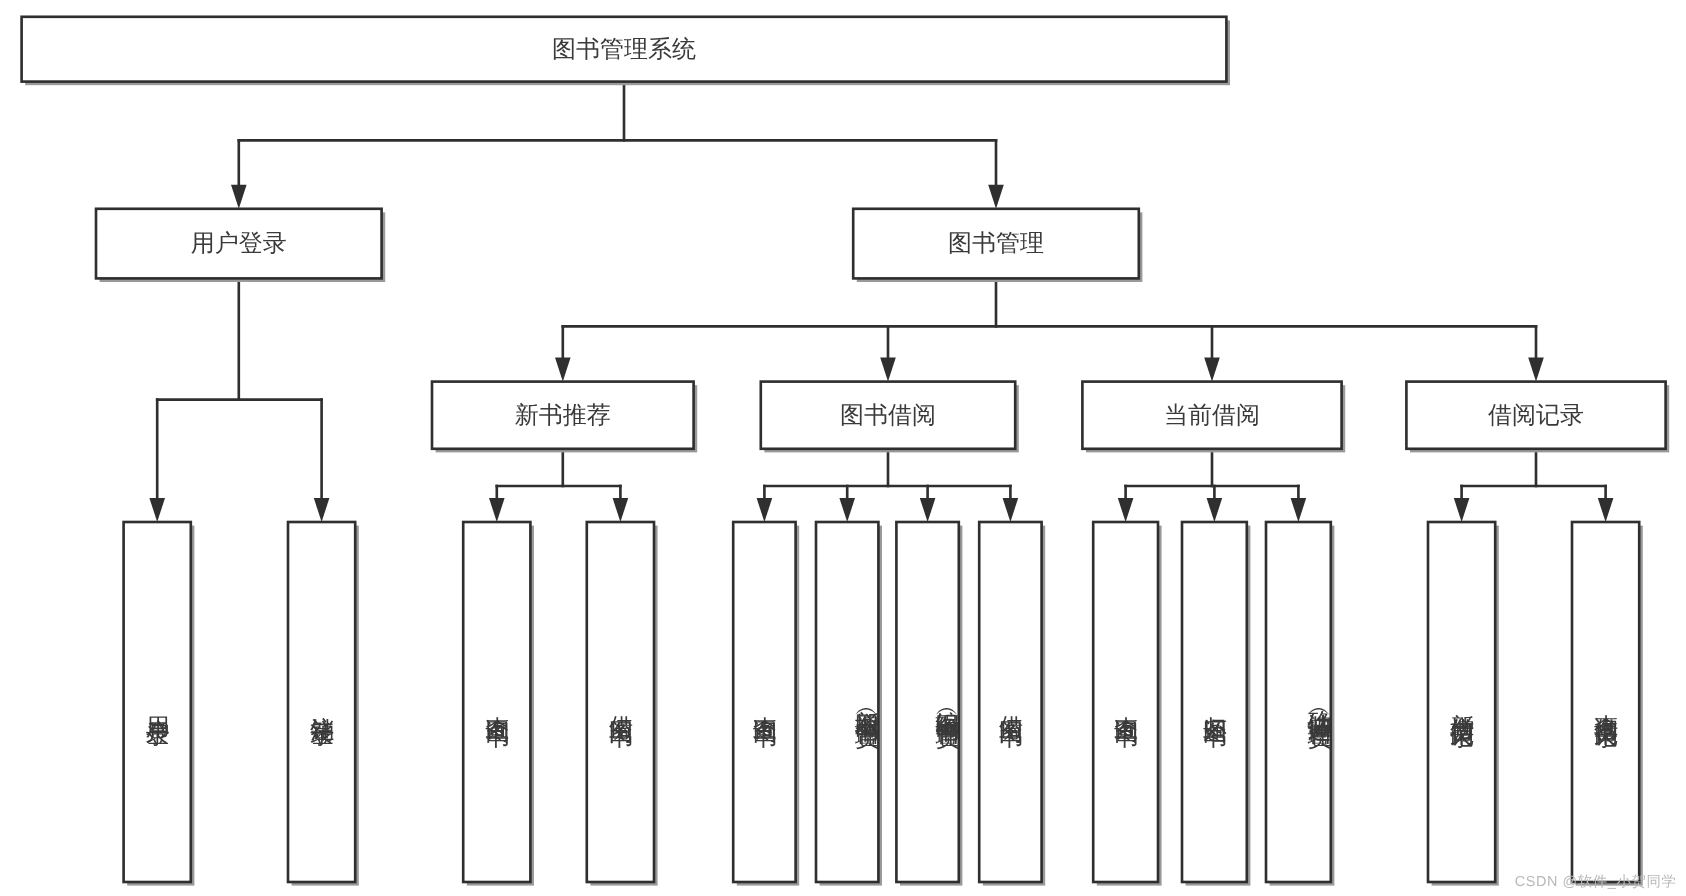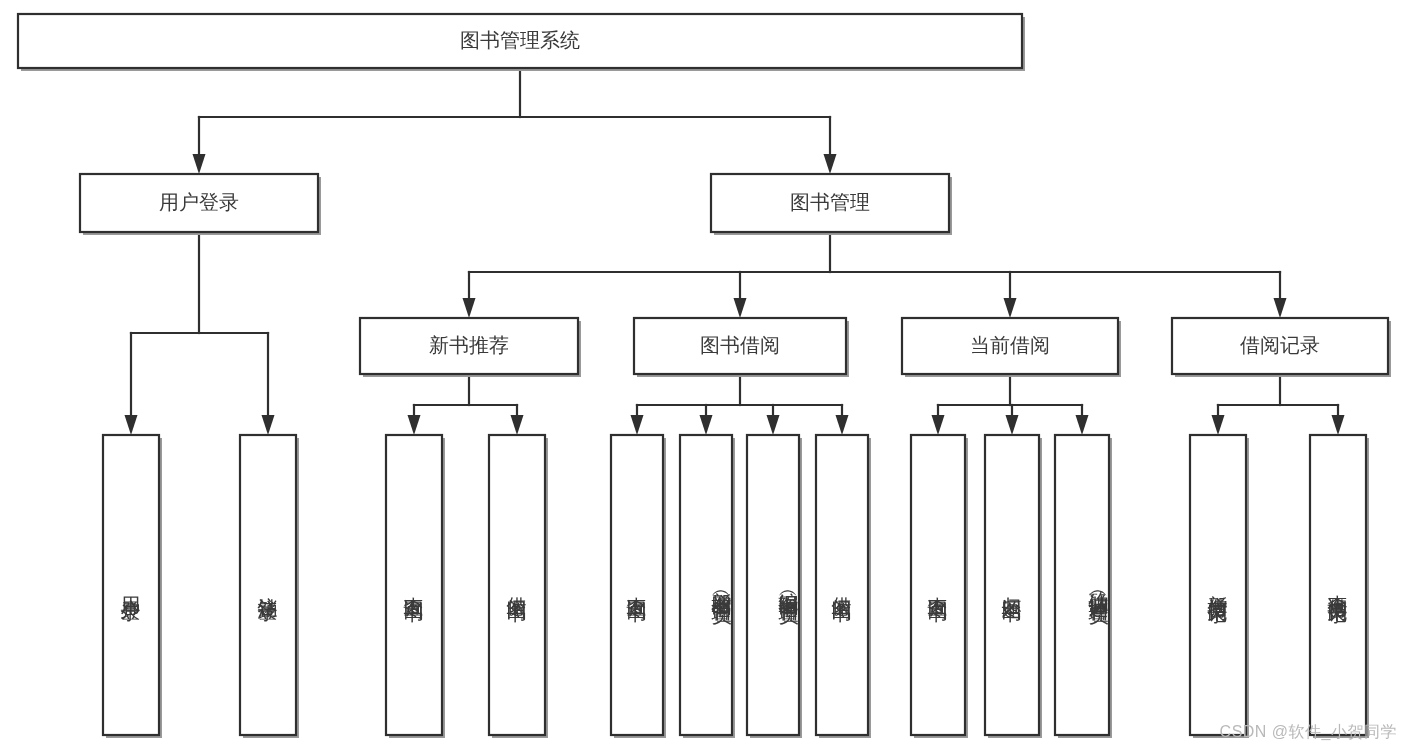--- a/index.html
+++ b/index.html
@@ -64,21 +64,21 @@
     line-height: 1;
     white-space: nowrap;
     text-align: center;
     pointer-events: none;
   }
   .watermark {
     position: absolute;
     right: 8px;
     bottom: 4px;
     font-family: "Liberation Sans", "DejaVu Sans", sans-serif;
-    font-size: 16px;
+    font-size: 12px;
     color: #b9b9b9;
     letter-spacing: 0.5px;
     white-space: nowrap;
   }
 </style>
 </head>
 <body>
 
 <div id="diagram-root">
 

